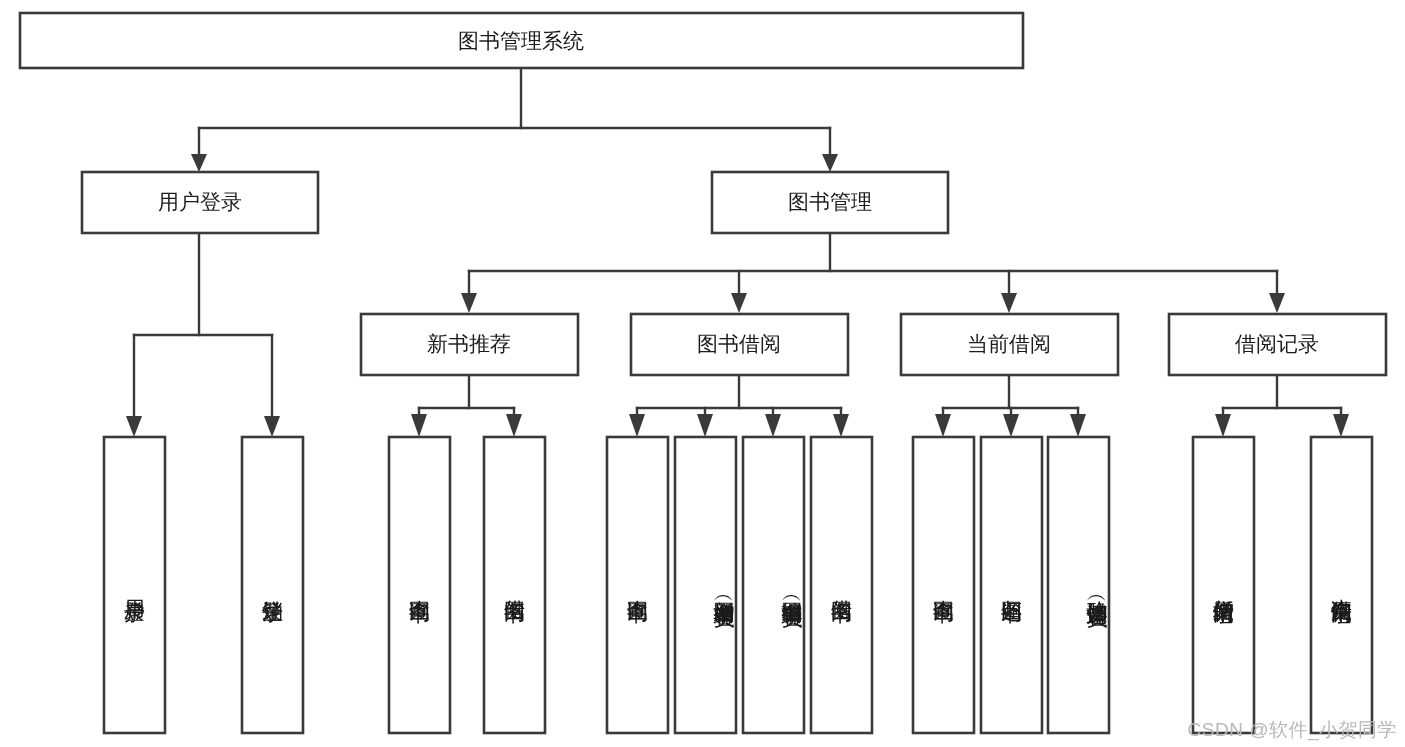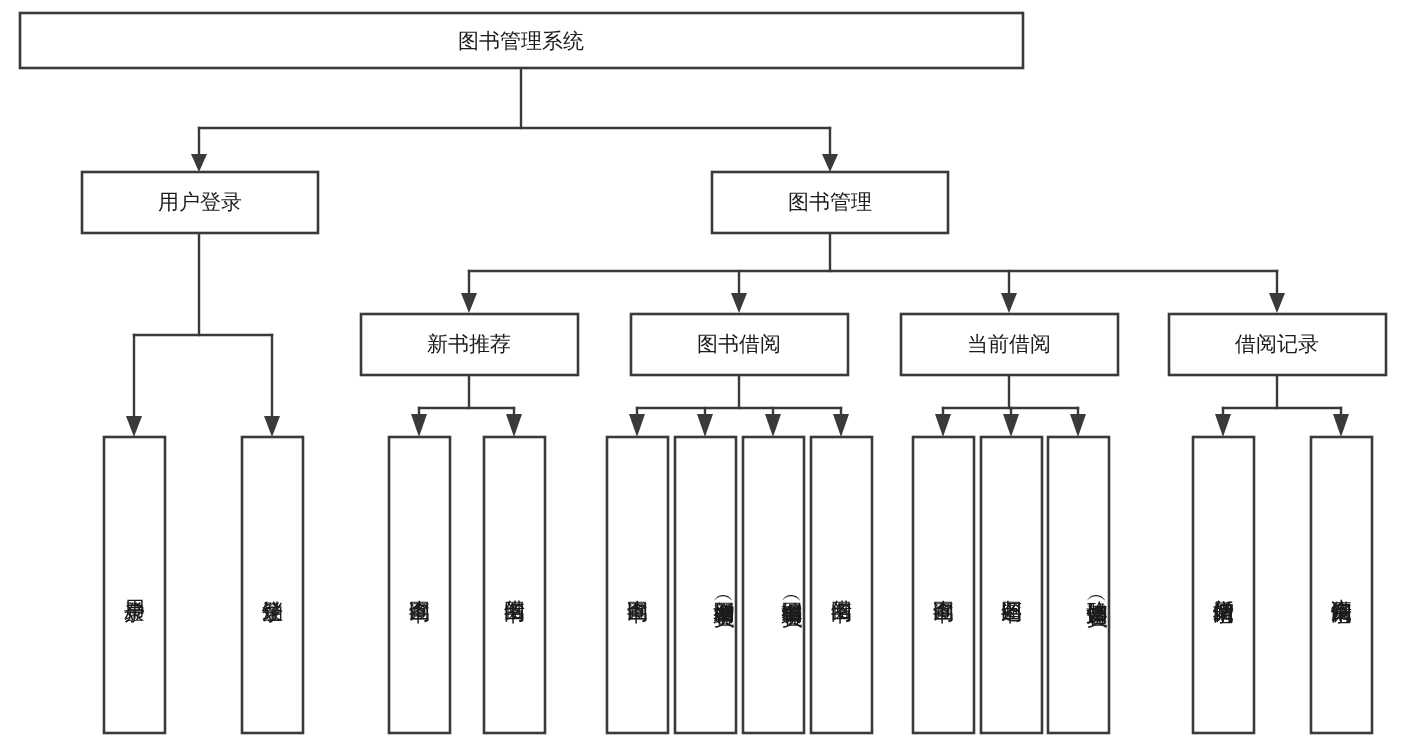--- a/index.html
+++ b/index.html
@@ -214,14 +214,15 @@
   <div class="leaf-label" style="left:743px; top:443px; width:61px; height:290px;">编辑图书（管理员）</div>
   <div class="leaf-label center-v" style="left:811px; top:437px; width:61px; height:296px;">借阅图书</div>
 
   <div class="leaf-label center-v" style="left:913px; top:437px; width:61px; height:296px;">查询图书</div>
   <div class="leaf-label center-v" style="left:981px; top:437px; width:61px; height:296px;">归还图书</div>
   <div class="leaf-label" style="left:1048px; top:443px; width:61px; height:290px;">确认归还（管理员）</div>
 
   <div class="leaf-label center-v" style="left:1193px; top:437px; width:61px; height:296px;">新增借阅记录</div>
   <div class="leaf-label center-v" style="left:1311px; top:437px; width:61px; height:296px;">查询借阅记录</div>
 
+  <div class="watermark">CSDN @软件_小贺同学</div>
 
 </div>
 
 </body></html>

